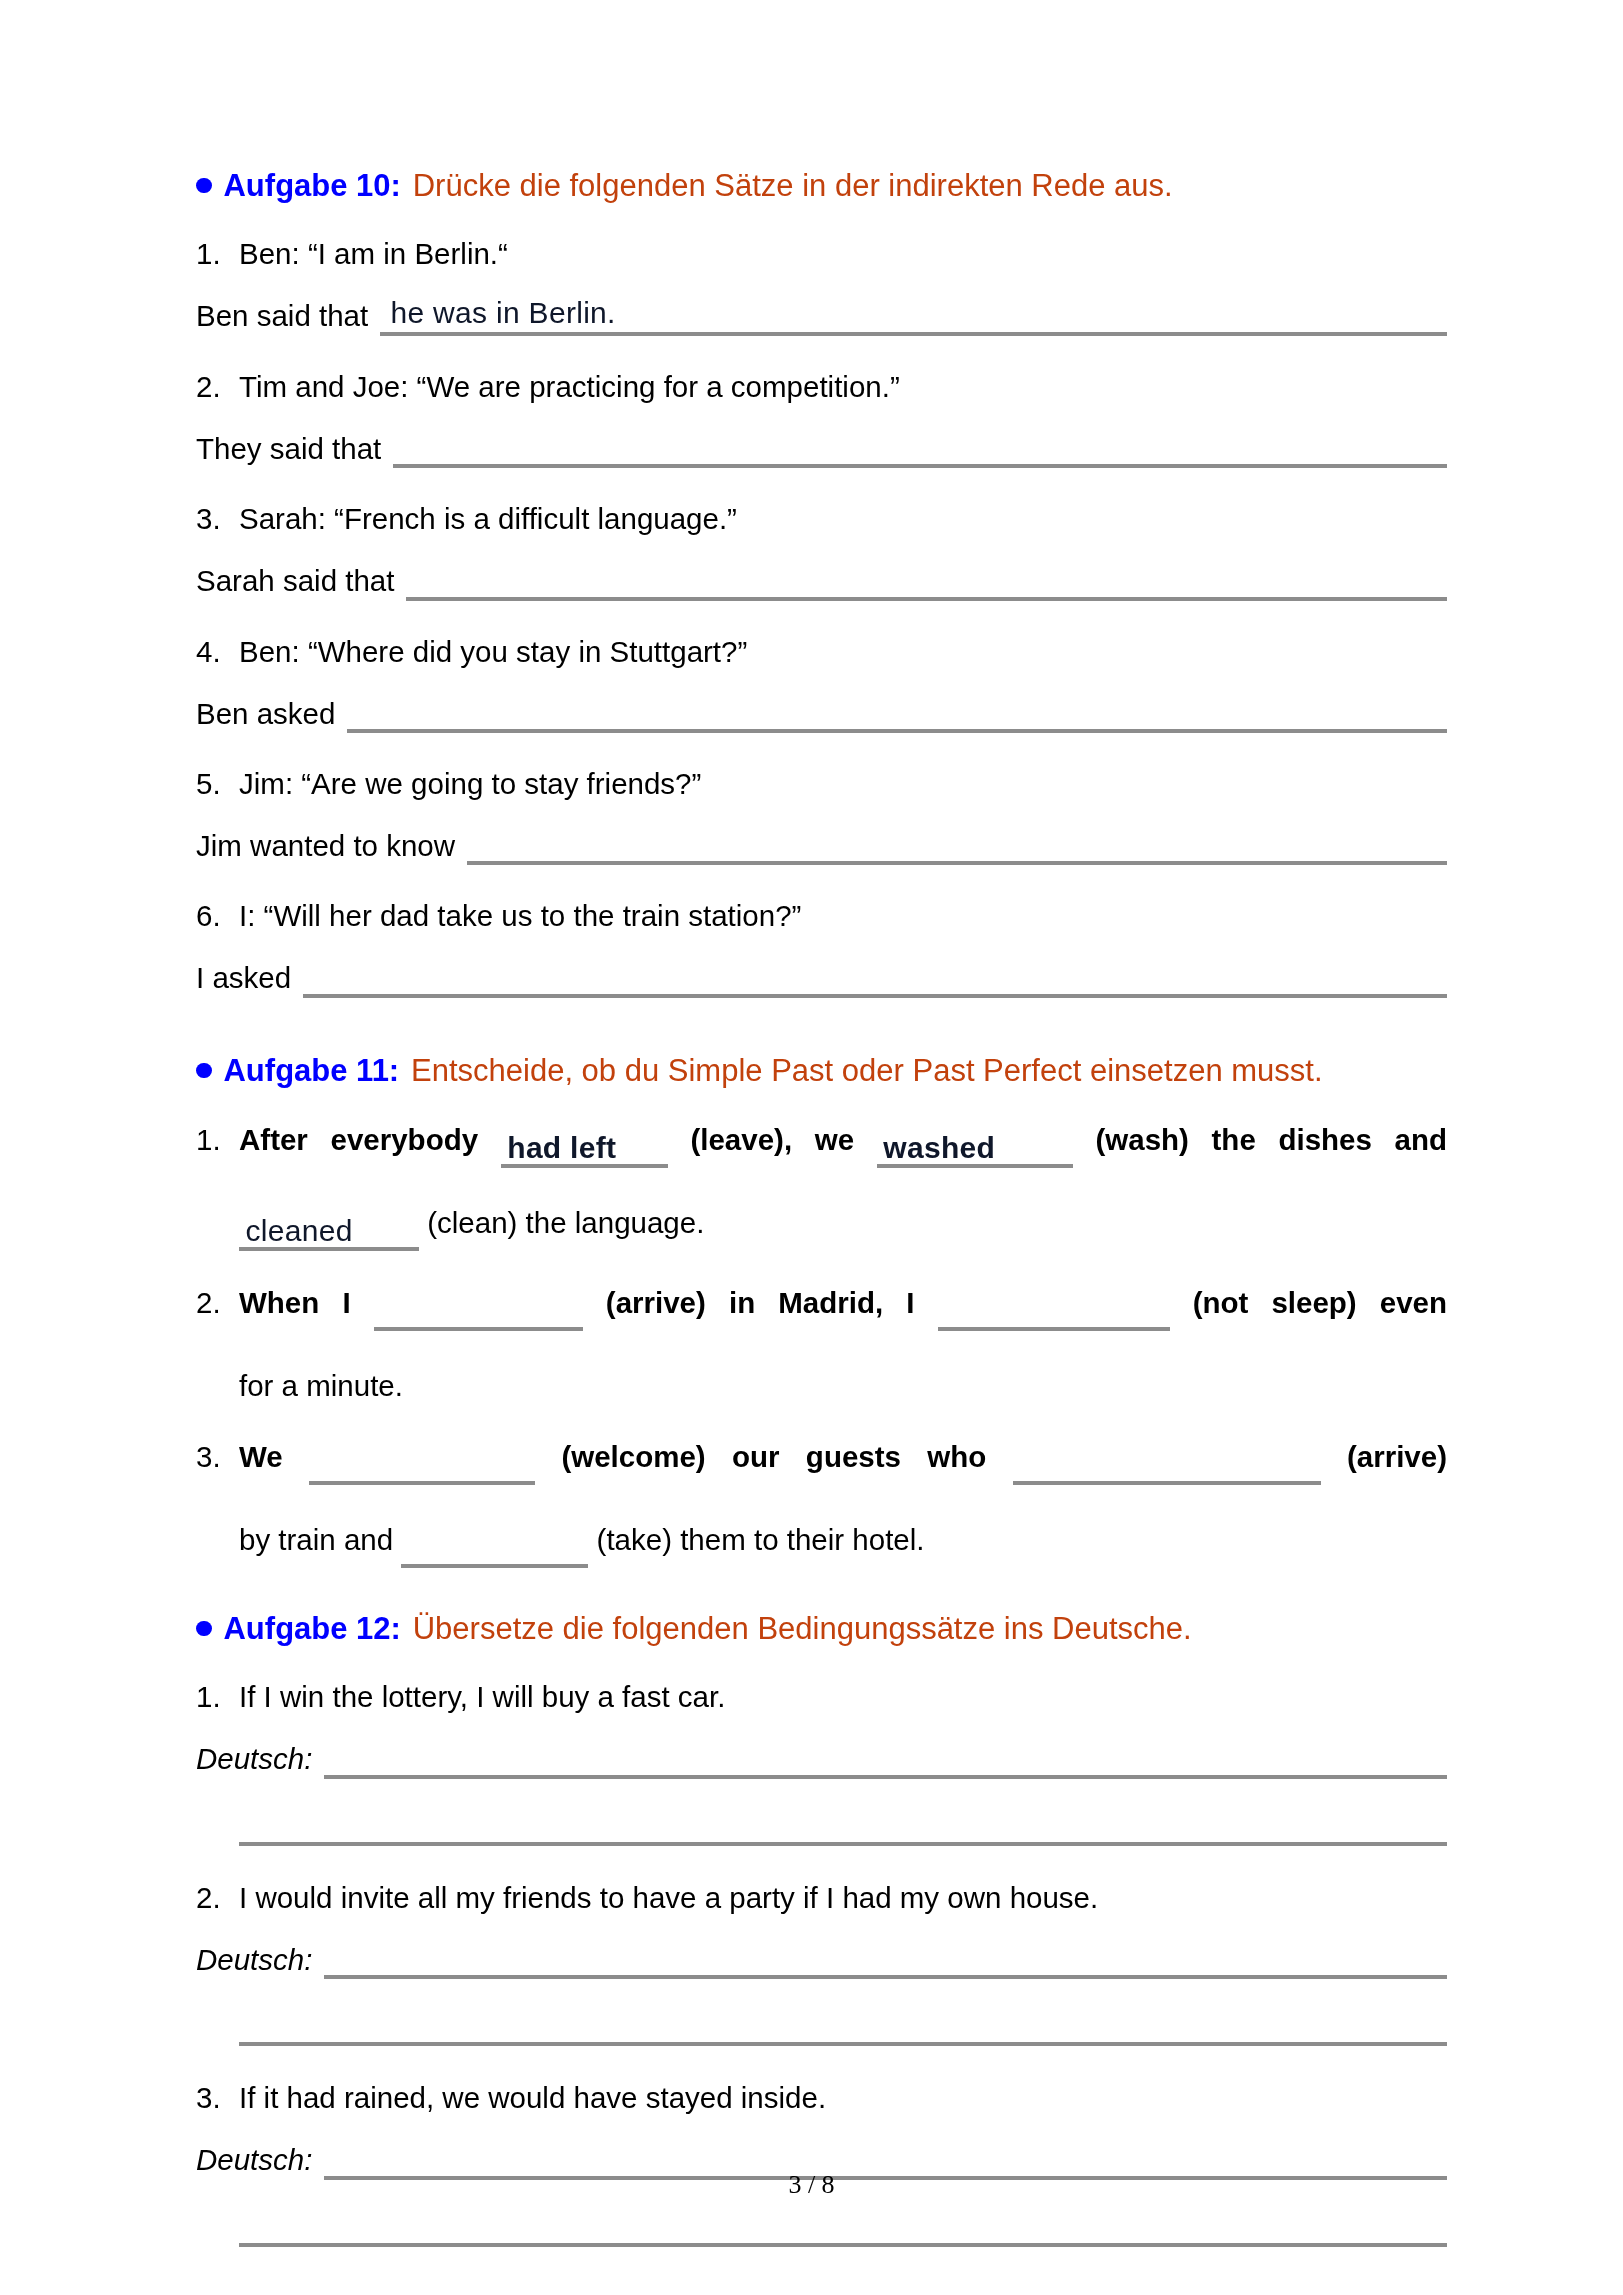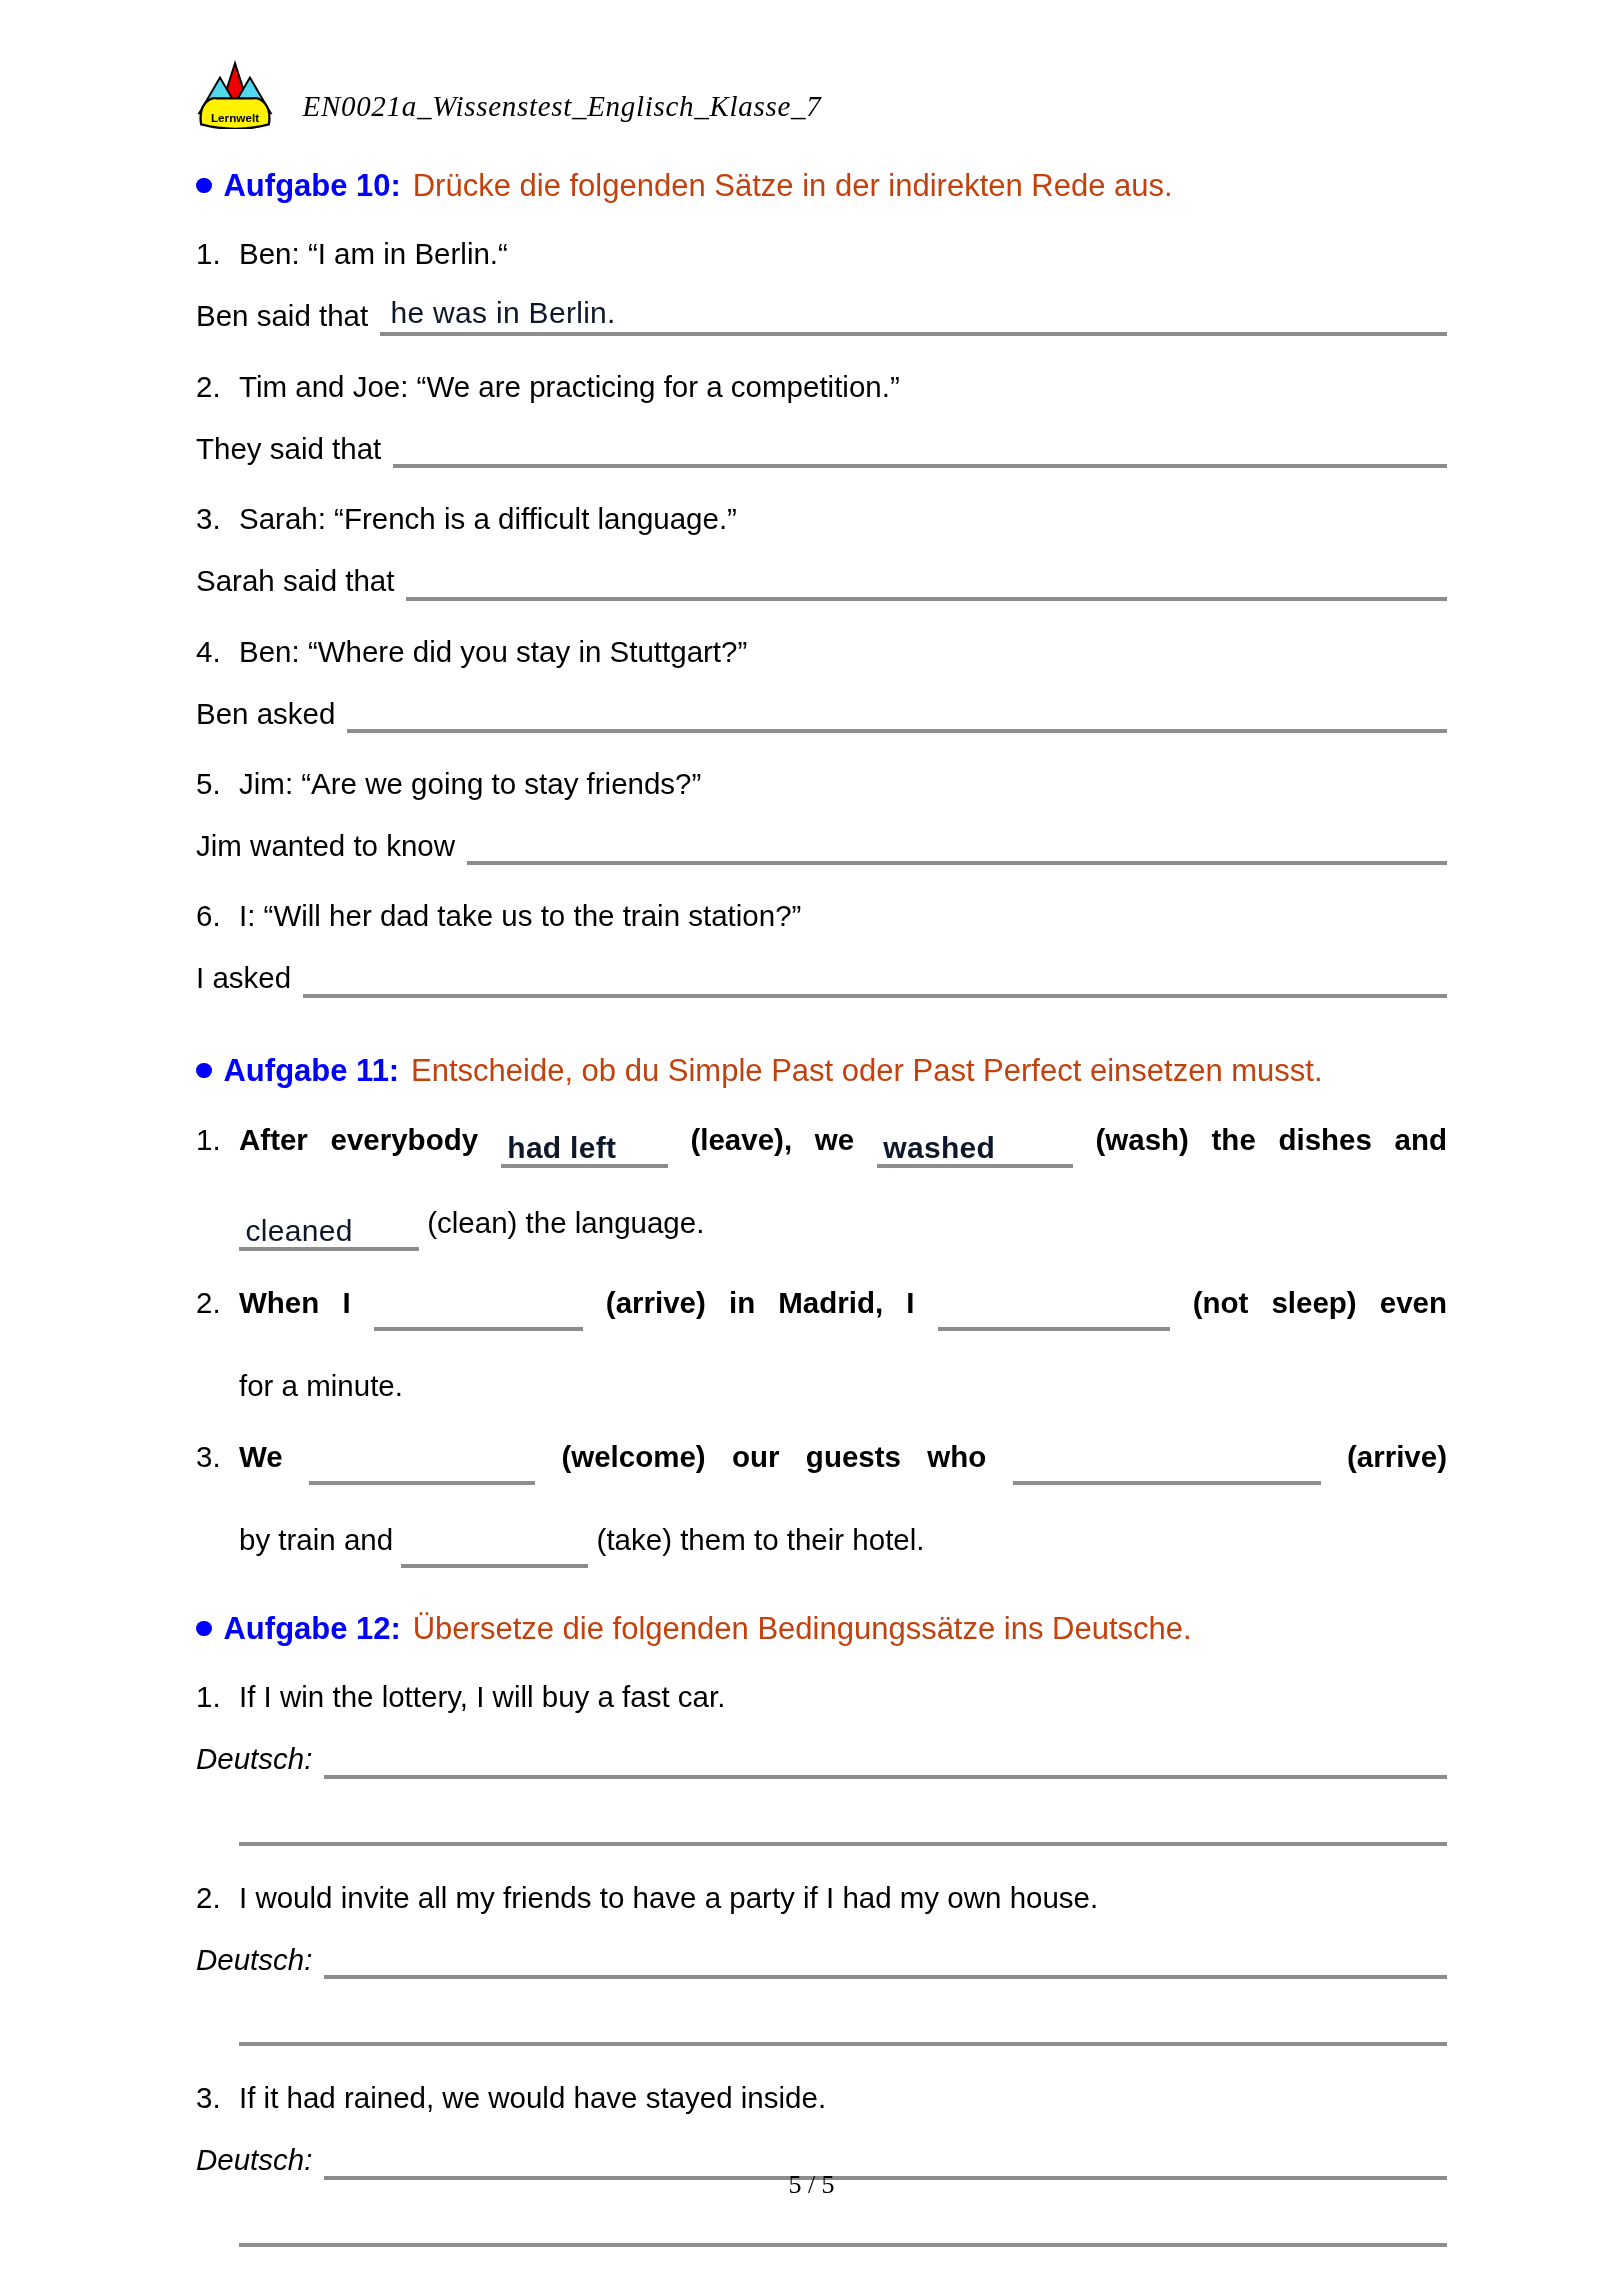--- a/index.html
+++ b/index.html
@@ -58,30 +58,20 @@
   .a12-item{margin-bottom:34px;}
   
   .ftr{position:absolute;top:2170px;left:0;width:1623px;text-align:center;
        font-family:"Liberation Serif", serif;font-size:26px;}
 </style>
 </head>
 <body>
 
 <div class="page">
 
-  <div class="hdr">
-    <svg class="logo" viewBox="0 0 122 106">
-      <path d="M61 5 L42 64 L80 64 Z" fill="#ee0000" stroke="#000" stroke-width="3"></path>
-      <path d="M38 27 L6 82 L70 82 Z" fill="#4fd8ee" stroke="#000" stroke-width="3"></path>
-      <path d="M84 27 L52 82 L116 82 Z" fill="#4fd8ee" stroke="#000" stroke-width="3"></path>
-      <path d="M9 99 C4 68 22 57 34 59 L88 59 C100 57 118 68 113 99 C78 108 44 108 9 99 Z" fill="#fff200" stroke="#000" stroke-width="3.5"></path>
-      <text x="61" y="95" text-anchor="middle" font-size="18" font-weight="600" fill="#000">Lernwelt</text>
-    </svg>
-    <span class="doc-title">EN0021a_Wissenstest_Englisch_Klasse_7</span>
-  </div>
 
   <div class="main">
 
     <div class="task-heading mt-a10">
       <span class="bullet"></span>
       <span class="task-label">Aufgabe 10:</span>
       <span class="task-instr">Drücke die folgenden Sätze in der indirekten Rede aus.</span>
     </div>
 
     <div>
@@ -257,17 +247,17 @@
       <div class="a-line">
         <span class="deutsch-label">Deutsch:</span>
         <span class="a-blank"></span>
       </div>
       <div class="cont-line"></div>
     </div>
 
   </div>
 
   <div class="ftr">
-    <span>5 / 5</span>
+    <span>3 / 8</span>
   </div>
 
 </div>
 
 
 </body></html>

